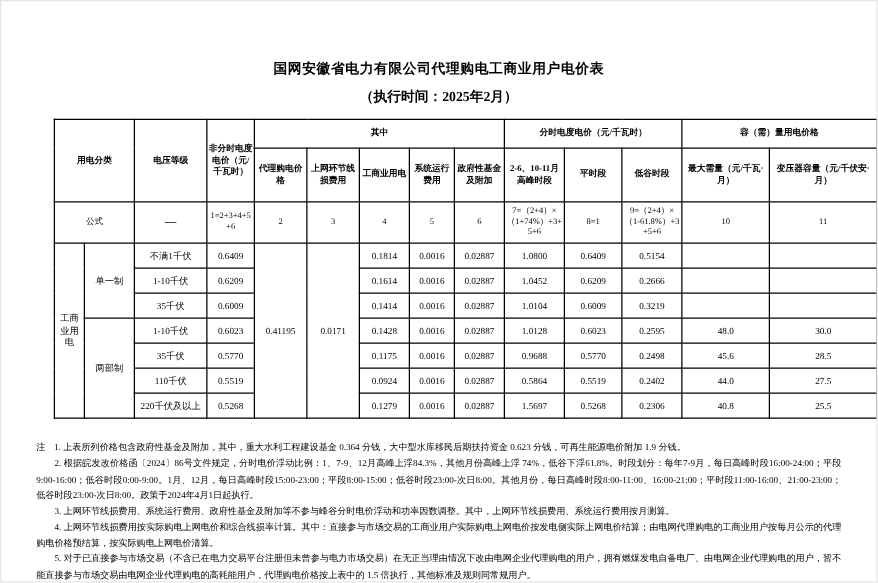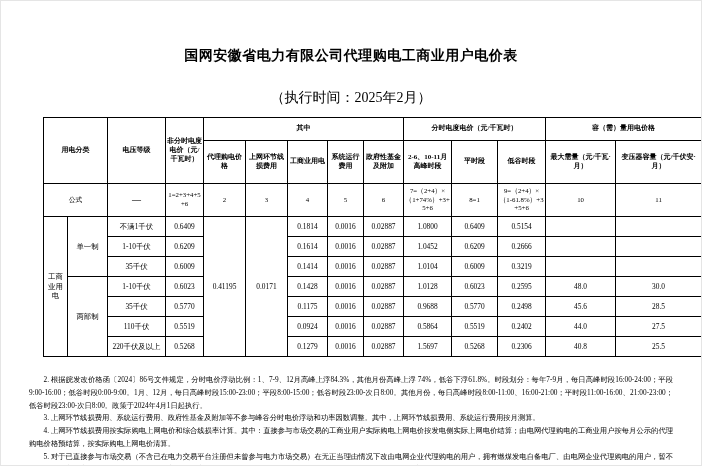--- a/index.html
+++ b/index.html
@@ -3,25 +3,25 @@
 <meta charset="utf-8">
 <style>
   html,body{margin:0;padding:0;}
   body{
     width:702px;height:466px;background:#ffffff;color:#000;
     font-family:"Liberation Serif","DejaVu Serif",serif;
     position:relative;overflow:hidden;
     border:1px solid #e5e5e5;box-sizing:border-box;
   }
   .title{
-    text-align:center;font-weight:bold;font-size:14px;
+    text-align:center;font-weight:bold;font-size:11px;
     margin-top:46px;letter-spacing:0.5px;
   }
   .subtitle{
-    text-align:center;font-weight:normal;font-size:14px;margin-top:24px;
+    text-align:center;font-weight:bold;font-size:11px;margin-top:8px;
   }
   table.tariff{
     border-collapse:collapse;table-layout:fixed;
     margin:10px 0 0 42px;width:658px;
   }
   table.tariff th, table.tariff td{
     border:1px solid #000;text-align:center;vertical-align:middle;
     padding:1px 1px;font-size:7px;line-height:1.3;word-break:break-all;
   }
   table.tariff th{font-weight:bold;}
@@ -184,17 +184,18 @@
     <td>1.5697</td>
     <td>0.5268</td>
     <td>0.2306</td>
     <td>40.8</td>
     <td>25.5</td>
   </tr>
 </tbody>
   </table>
 
 <div class="notes">
+  <p><span class="note-label">注</span><span>1. 上表所列价格包含政府性基金及附加，其中，重大水利工程建设基金 0.364 分钱，大中型水库移民后期扶持资金 0.623 分钱，可再生能源电价附加 1.9 分钱。</span></p>
   <p class="indent"><span>2. 根据皖发改价格函〔2024〕86号文件规定，分时电价浮动比例：1、7-9、12月高峰上浮84.3%，其他月份高峰上浮 74%，低谷下浮61.8%。时段划分：每年7-9月，每日高峰时段16:00-24:00；平段9:00-16:00；低谷时段0:00-9:00。1月、12月，每日高峰时段15:00-23:00；平段8:00-15:00；低谷时段23:00-次日8:00。其他月份，每日高峰时段8:00-11:00、16:00-21:00；平时段11:00-16:00、21:00-23:00；低谷时段23:00-次日8:00。政策于2024年4月1日起执行。</span></p>
   <p class="indent"><span>3. 上网环节线损费用、系统运行费用、政府性基金及附加等不参与峰谷分时电价浮动和功率因数调整。其中，上网环节线损费用、系统运行费用按月测算。</span></p>
   <p class="indent"><span>4. 上网环节线损费用按实际购电上网电价和综合线损率计算。其中：直接参与市场交易的工商业用户实际购电上网电价按发电侧实际上网电价结算；由电网代理购电的工商业用户按每月公示的代理购电价格预结算，按实际购电上网电价清算。</span></p>
   <p class="indent"><span>5. 对于已直接参与市场交易（不含已在电力交易平台注册但未曾参与电力市场交易）在无正当理由情况下改由电网企业代理购电的用户，拥有燃煤发电自备电厂、由电网企业代理购电的用户，暂不能直接参与市场交易由电网企业代理购电的高耗能用户，代理购电价格按上表中的 1.5 倍执行，其他标准及规则同常规用户。</span></p>
 </div>
 
 </body></html>

